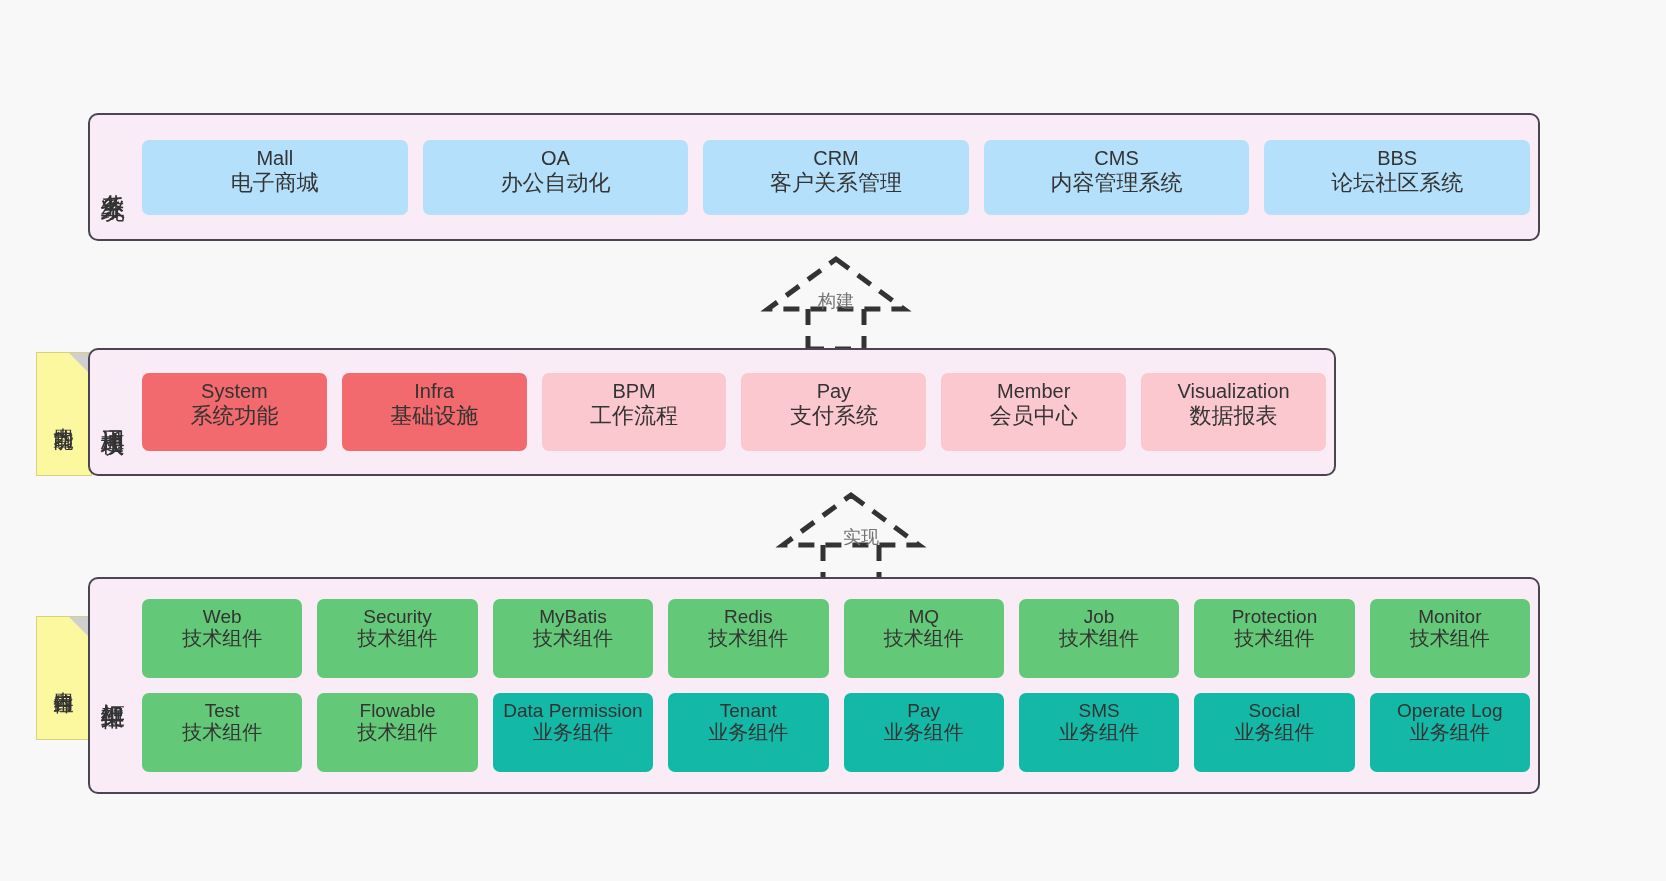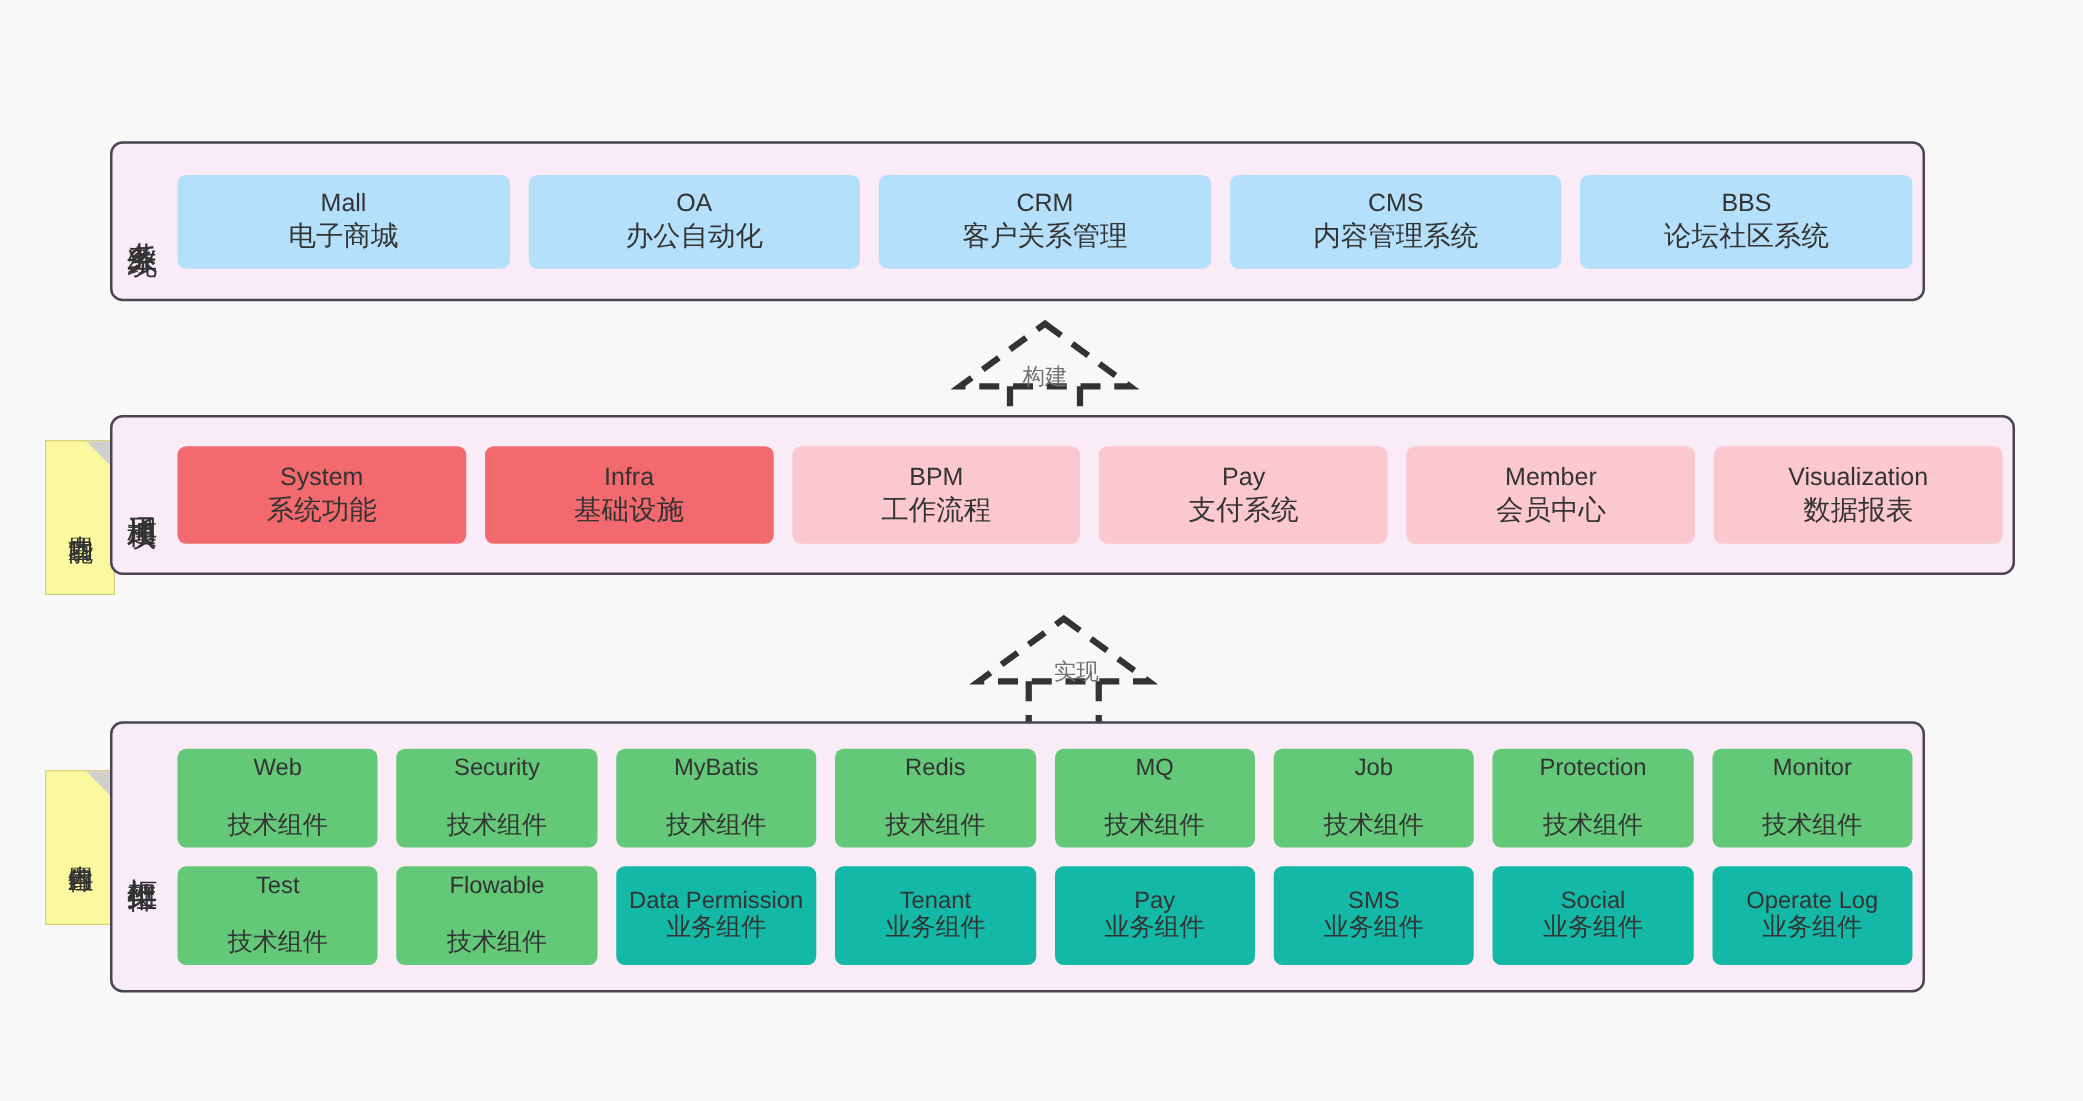--- a/index.html
+++ b/index.html
@@ -57,46 +57,45 @@
     gap: 15px;
   }
 
   
   .node {
     flex: 1 1 0;
     border-radius: 7px;
     display: flex;
     flex-direction: column;
     align-items: center;
-    justify-content: center;
     text-align: center;
     color: #333333;
     box-sizing: border-box;
     padding: 6px 4px;
     line-height: 1.22;
   }
   .node .n-en { font-size: 20px; }
   .node .n-cn { font-size: 22px; }
 
   .node.blue  { background: #b5e0fb; }
   .node.red   { background: #f2696e; }
   .node.pink  { background: #fcc8cf; }
-  .node.green { background: #63c878; gap: 24px; }
+  .node.green { background: #63c878; }
   .node.lgreen{ background: #14b8a6; }
 
   
   #layer-business {
     left: 88px; top: 113px; width: 1452px; height: 128px;
   }
   #layer-business .layer-body { padding-left: 6px; }
   #layer-business .node { height: 75px; }
 
   
   #layer-common {
-    left: 88px; top: 332px; width: 1524px; height: 128px;
+    left: 88px; top: 348px; width: 1248px; height: 128px;
   }
   #layer-common .layer-body { padding-left: 6px; }
   #layer-common .node { height: 78px; }
 
   
   #layer-framework {
     left: 88px; top: 577px; width: 1452px; height: 217px;
   }
   #layer-framework .layer-body { padding-left: 6px; gap: 15px; }
   #layer-framework .node { height: 79px; }

